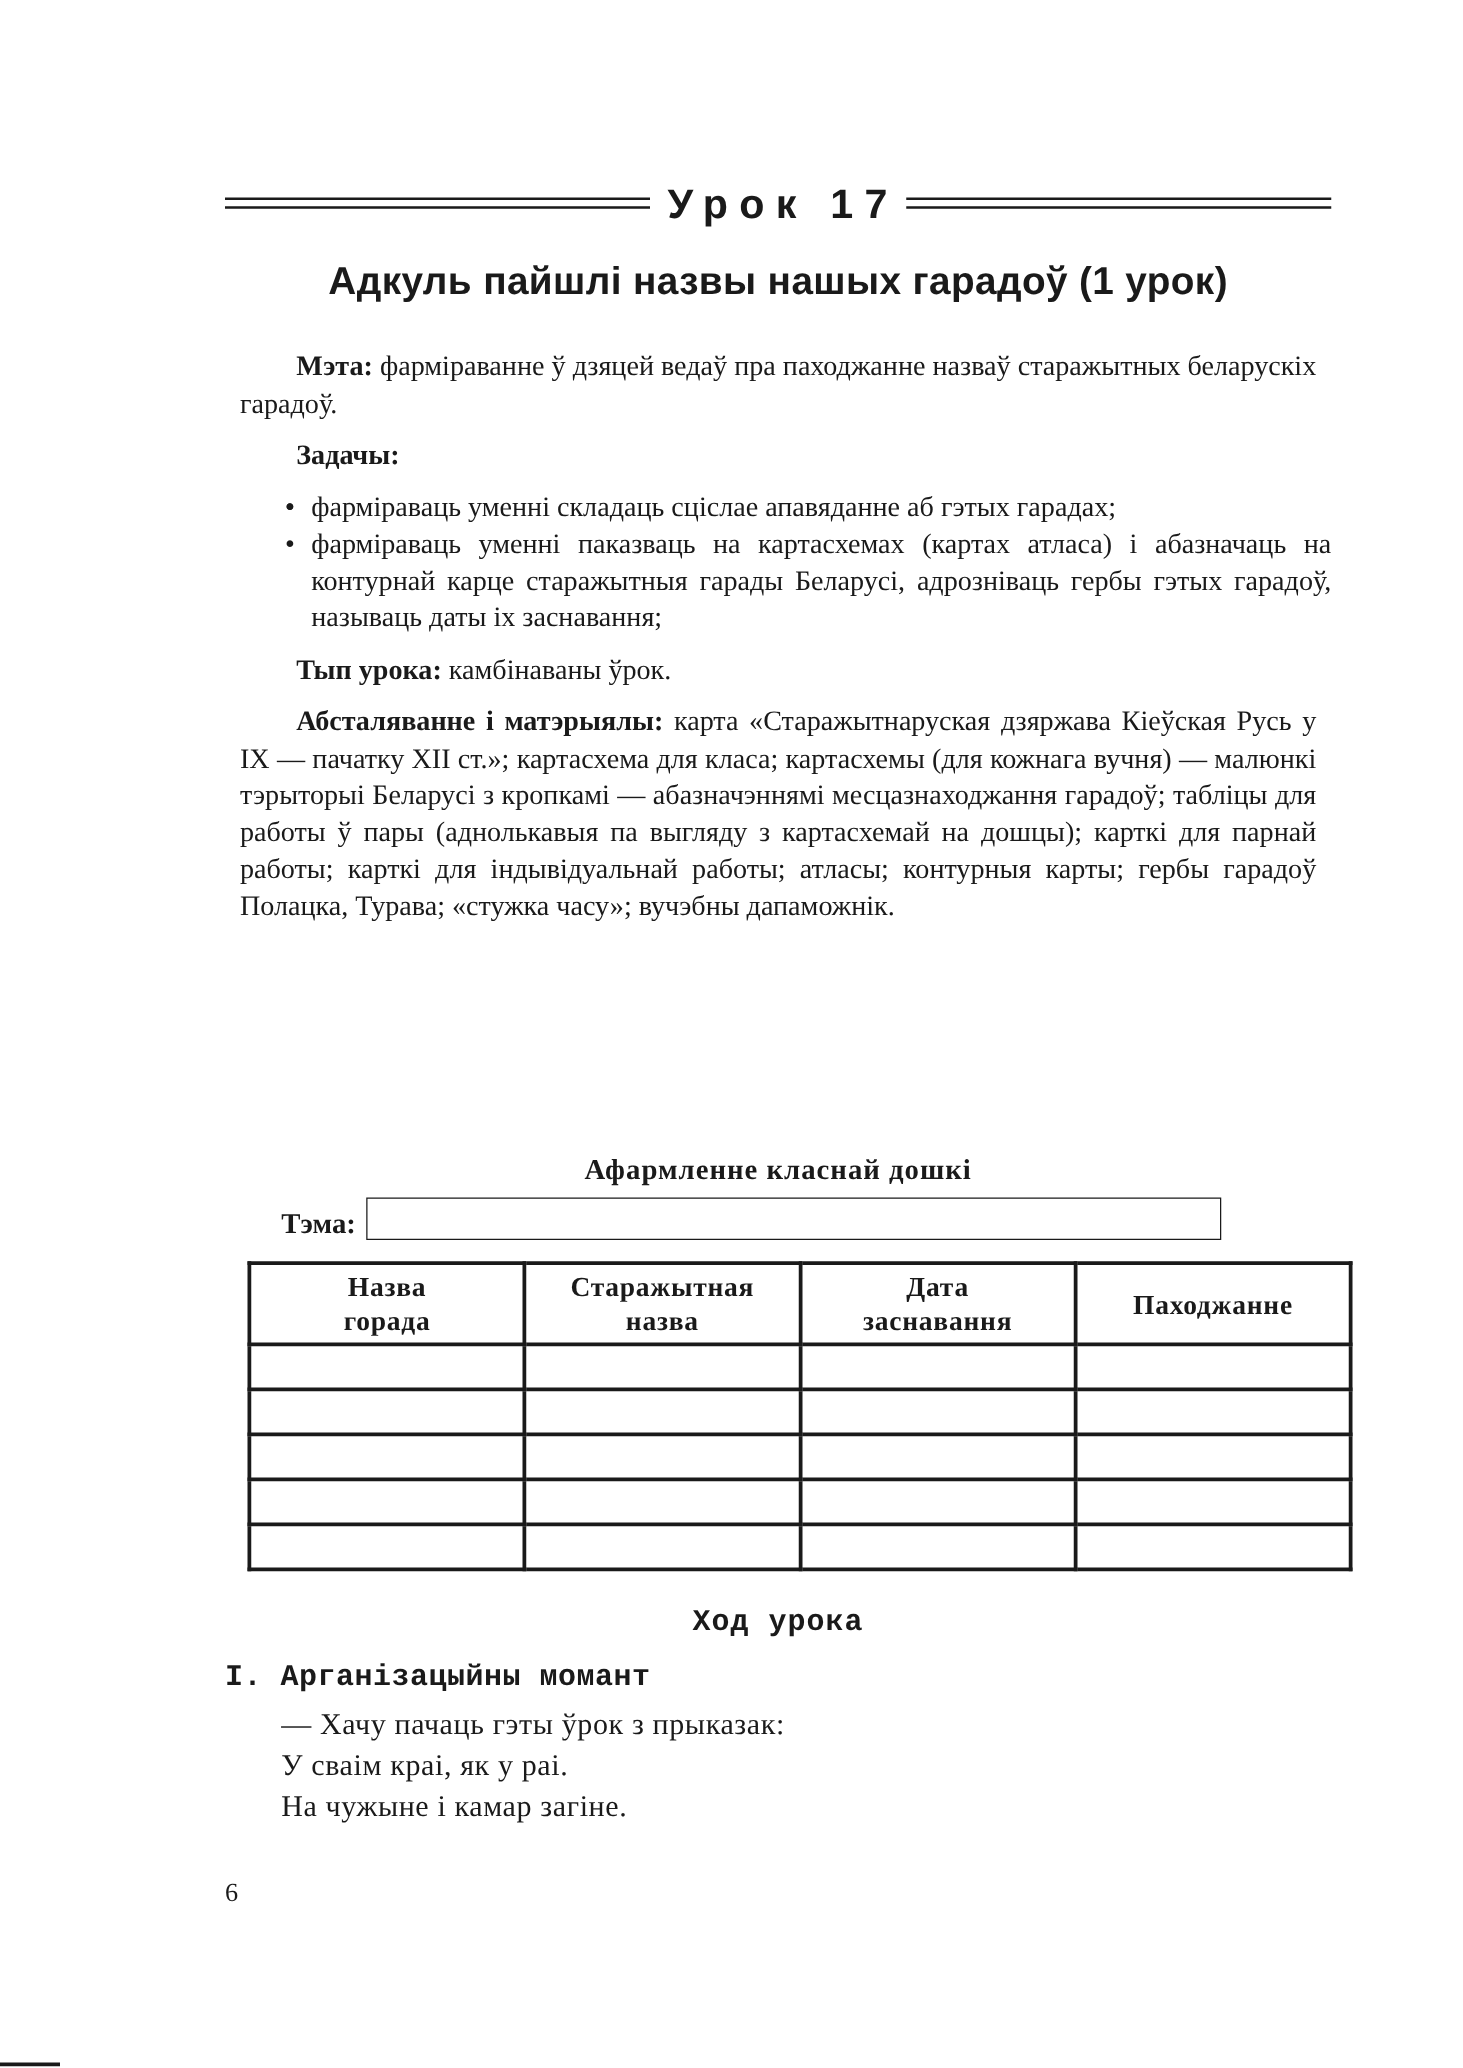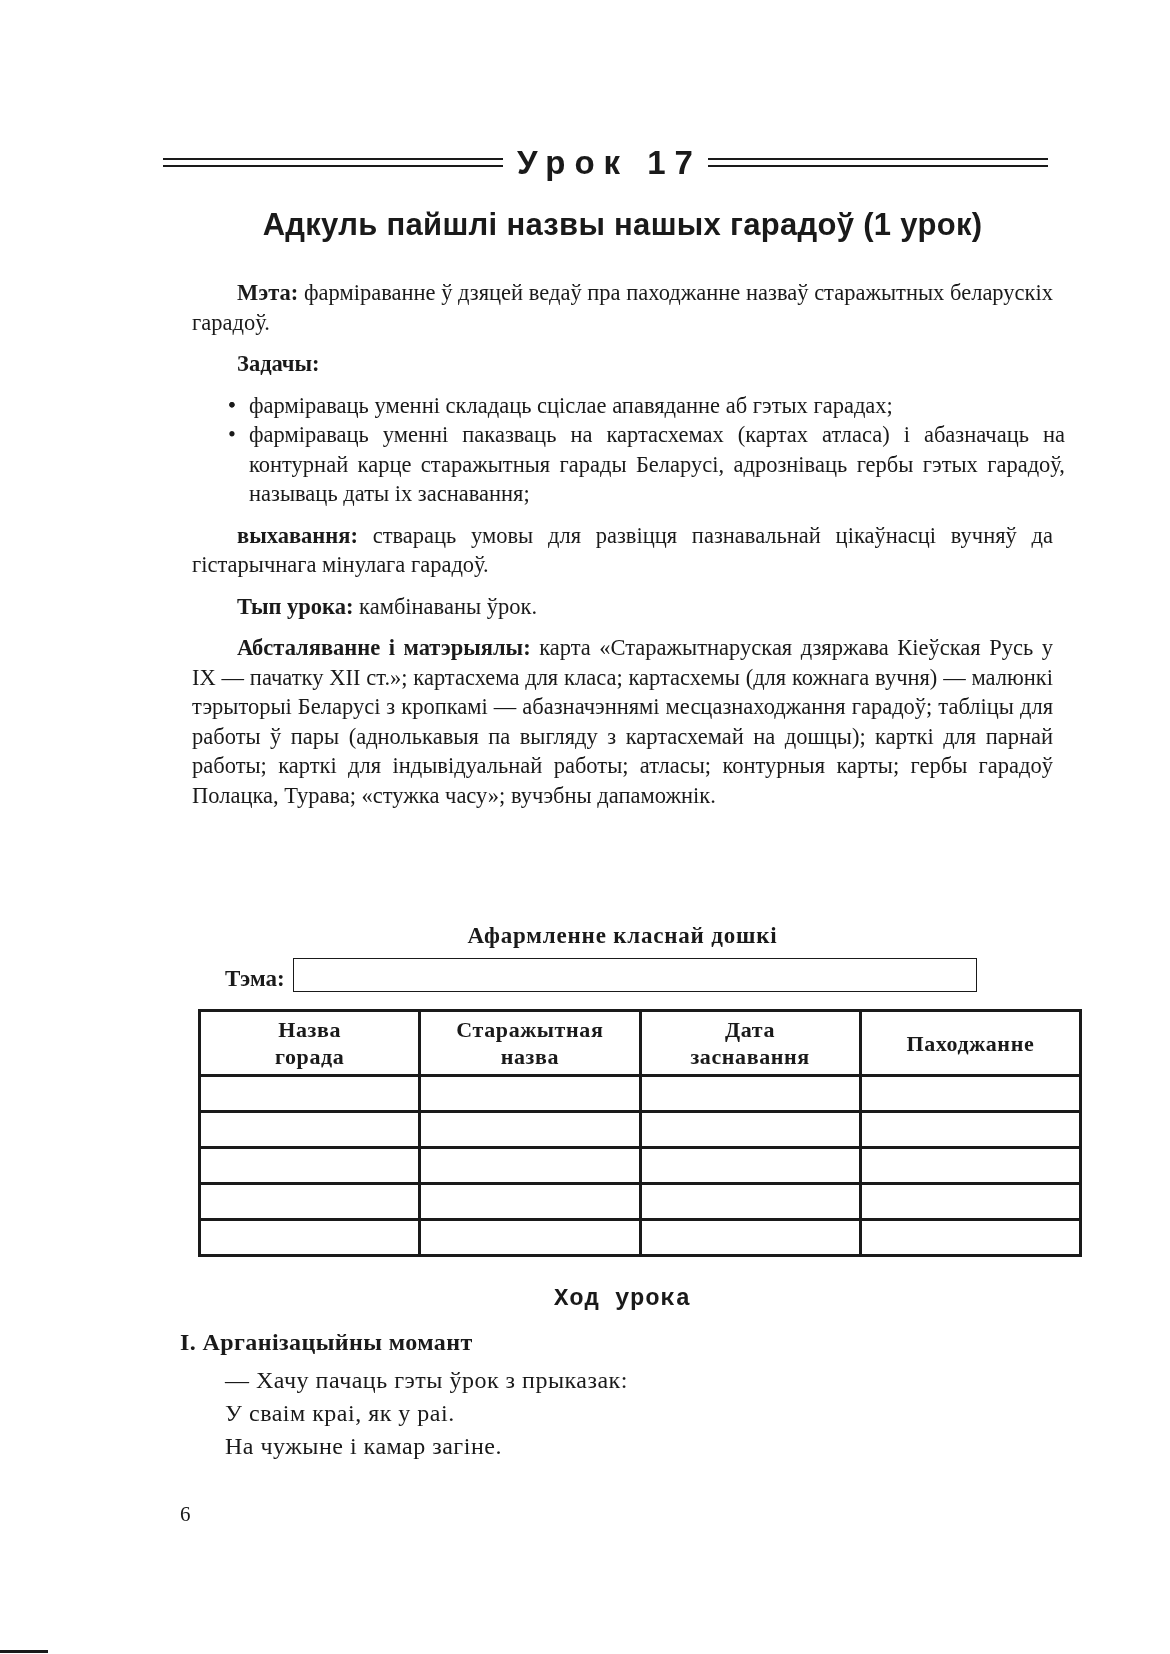--- a/index.html
+++ b/index.html
@@ -7,21 +7,21 @@
       width: 1170px;
       height: 1654px;
       background: #ffffff;
       position: relative;
       overflow: hidden;
       color: #1a1a1a;
       font-family: "Liberation Serif", "DejaVu Serif", serif;
     }
     .lesson-header {
       position: absolute;
-      left: 163px;
+      left: 180px;
       top: 142px;
       width: 885px;
       height: 40px;
       display: flex;
       align-items: center;
       justify-content: flex-end;
     }
     .dbl-rule {
       flex: 1;
       height: 5px;
@@ -127,21 +127,21 @@
       text-align: center;
       font-family: Liberation Mono, monospace;
       font-weight: bold;
       font-size: 24px;
       letter-spacing: 0.8px;
     }
     .section-heading {
       position: absolute;
       left: 180px;
       top: 1329px;
-      font-family: Liberation Serif, serif;
+      font-family: Liberation Mono, monospace;
       font-weight: bold;
       font-size: 24px;
       letter-spacing: 0.4px;
     }
     .section-body {
       position: absolute;
       left: 225px;
       top: 1364px;
       font-size: 24px;
       line-height: 33px;
@@ -180,21 +180,20 @@
   <p class="para"><span class="lbl">Задачы:</span></p>
 
 
   <ul class="bullet-list">
     <li><span class="dot">•</span></li>
     <li><span class="dot">•</span><span>фарміраваць уменні складаць сціслае апавяданне аб гэтых гарадах;</span></li>
     <li><span class="dot">•</span><span>фарміраваць уменні паказваць на картасхемах (картах атласа) і абазначаць на контурнай карце старажытныя гарады Беларусі, адрозніваць гербы гэтых гарадоў, называць даты іх заснавання;</span></li>
   </ul>
 
 
-  <p class="para"><span class="lbl">выхавання:</span><span> ствараць умовы для развіцця пазнавальнай цікаўнасці вучняў да гістарычнага мінулага гарадоў.</span></p>
 
   <p class="para"><span class="lbl">Тып урока:</span><span> камбінаваны ўрок.</span></p>
 
   <p class="para"><span class="lbl">Абсталяванне і матэрыялы:</span><span> карта «Старажытнаруская дзяржава Кіеўская Русь у IX — пачатку XII ст.»; картасхема для класа; картасхемы (для кожнага вучня) — малюнкі тэрыторыі Беларусі з кропкамі — абазначэннямі месцазнаходжання гарадоў; табліцы для работы ў пары (аднолькавыя па выгляду з картасхемай на дошцы); карткі для парнай работы; карткі для індывідуальнай работы; атласы; контурныя карты; гербы гарадоў Полацка, Турава; «стужка часу»; вучэбны дапаможнік.</span></p>
 </div>
 
 <div class="board-heading">Афармленне класнай дошкі</div>
 
 <div class="topic-row">
   <span class="topic-label">Тэма:</span>

